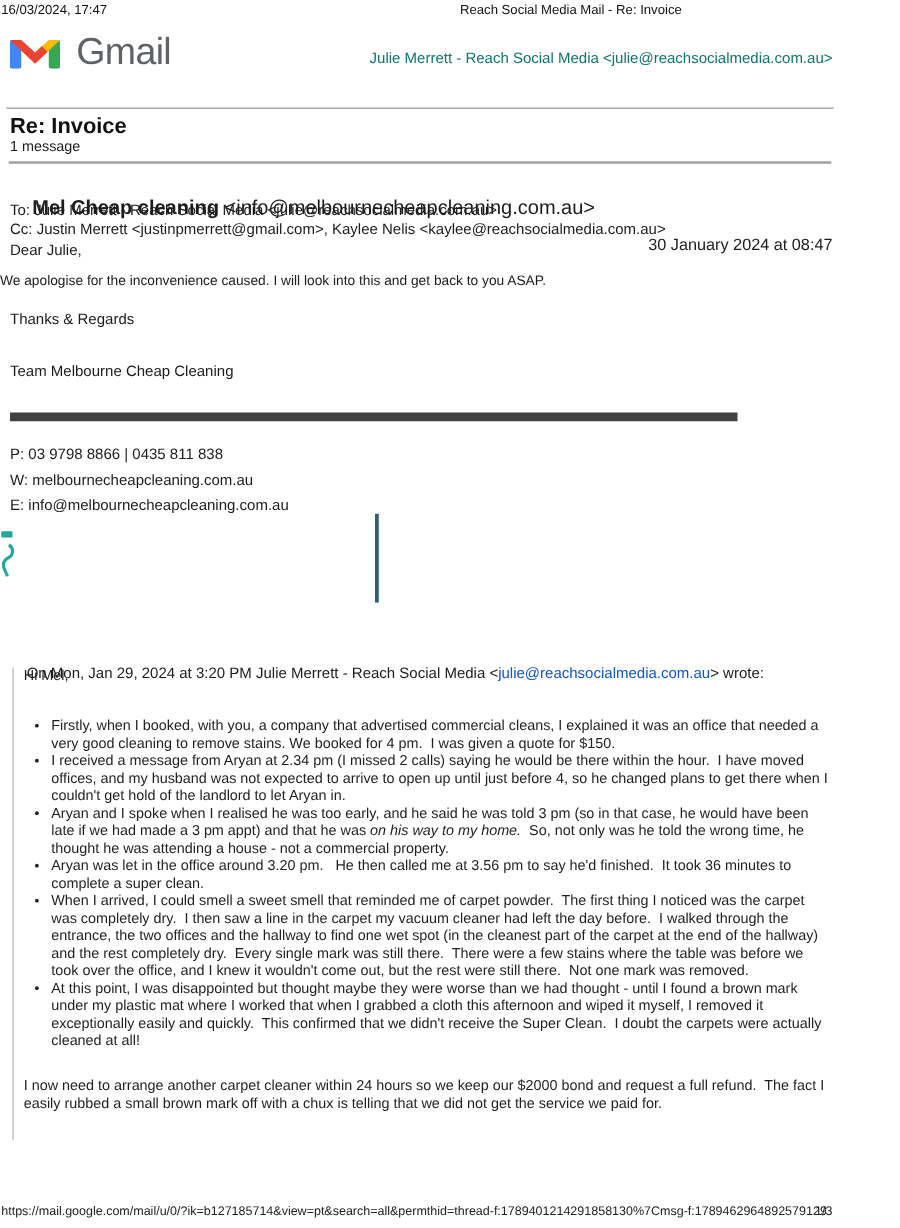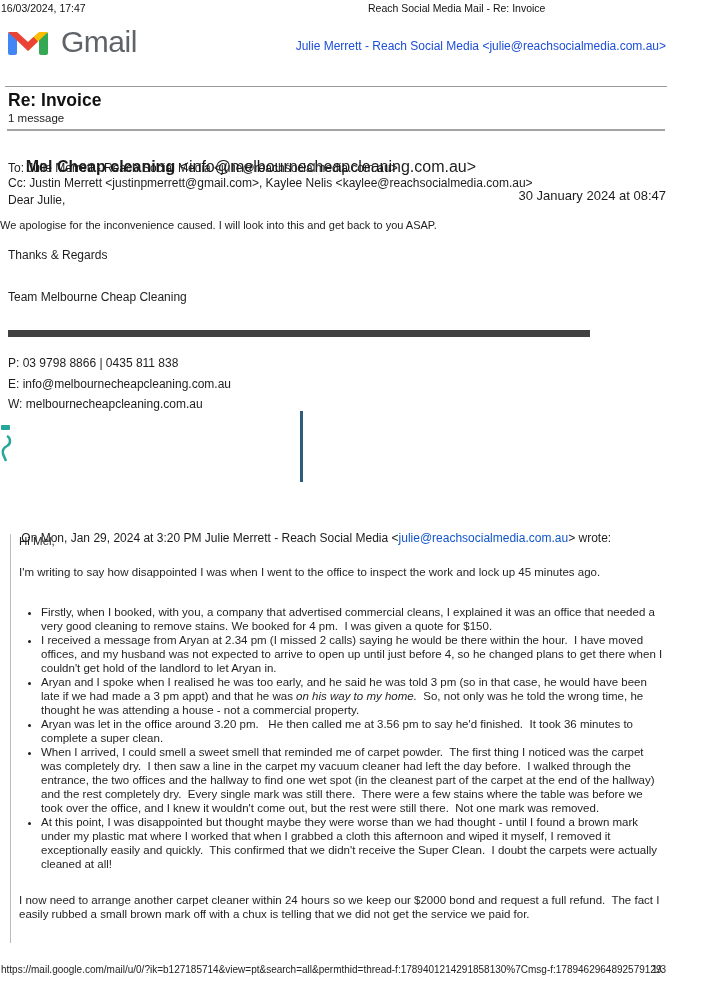--- a/index.html
+++ b/index.html
@@ -15,21 +15,21 @@
   }
   
   .pm-left  { position: absolute; top: 2px; left: 1px;  font-size: 10.5px; color: #111; }
   .pm-title { position: absolute; top: 2px; left: 334px; font-size: 10.5px; color: #111; padding-left: 34px; }
   .footer-url  { position: absolute; top: 964px; left: 1px;  font-size: 10px; color: #222; max-width: 660px; white-space: nowrap; overflow: hidden; }
   .footer-page { position: absolute; top: 964px; right: 6px; font-size: 10px; color: #222; }
 
   
   .masthead-logo { position: absolute; top: 25px; left: 8px; display: flex; align-items: flex-start; gap: 13px; }
   .logo-word { font-size: 30px; color: #5f6368; letter-spacing: -0.5px; }
-  .account { position: absolute; top: 39px; right: 6px; font-size: 12px; color: #1d4ed8; }
+  .account { position: absolute; top: 39px; right: 6px; font-size: 12px; color: #0f766e; }
   .masthead-rule { position: absolute; top: 86px; left: 5px; right: 5px; height: 0; border-top: 1px solid #9a9a9a; }
 
   
   .subject { position: absolute; top: 90px; left: 8px; font-size: 17.5px; font-weight: bold; color: #111; }
   .msg-count { position: absolute; top: 112px; left: 8px; font-size: 11.5px; }
   .thread-rule { position: absolute; top: 129px; left: 7px; right: 7px; height: 2px; background: #a3a3a3; }
 
   .from-line { position: absolute; top: 140px; left: 8px; font-size: 16px; white-space: pre-wrap; }
   .from-name { font-weight: bold; }
   .msg-date  { position: absolute; top: 140px; right: 6px; font-size: 13px; margin-top: 48px; }
@@ -99,39 +99,38 @@
   <div class="cc-line">Cc: Justin Merrett &lt;justinpmerrett@gmail.com&gt;, Kaylee Nelis &lt;kaylee@reachsocialmedia.com.au&gt;</div>
 
   <p class="p-greeting">Dear Julie,</p>
   <p class="p-apology">We apologise for the inconvenience caused. I will look into this and get back to you ASAP.</p>
   <p class="p-regards">Thanks &amp; Regards</p>
   <p class="p-team">Team Melbourne Cheap Cleaning</p>
 
   <div class="sig-bar"></div>
   <div class="sig">
     <div>P: 03 9798 8866 | 0435 811 838</div>
+    <div>W: melbournecheapcleaning.com.au</div>
     <div>E: info@melbournecheapcleaning.com.au</div>
-    <div>W: melbournecheapcleaning.com.au</div>
   </div>
 
   <div class="artifact">
     <svg width="14" height="46" viewBox="0 0 14 46" aria-hidden="true">
       <rect x="1" y="4" width="9" height="5" rx="1" fill="#26a69a"></rect>
       <path d="M7 15 c4 2 4 8 0 10 c-3 1.5 -5 4 -4 8 l3 7" stroke="#26a69a" stroke-width="2.5" fill="none"></path>
     </svg>
   </div>
   <div class="vline"></div>
 
   <div class="attribution">
     <span>On Mon, Jan 29, 2024 at 3:20 PM Julie Merrett - Reach Social Media &lt;</span><a href="#">julie@reachsocialmedia.com.au</a><span>&gt; wrote:</span>
   </div>
 
   <div class="quote">
     <p class="q-greeting">Hi Mel,</p>
-    <p class="q-intro">I'm writing to say how disappointed I was when I went to the office to inspect the work and lock up 45 minutes ago.</p>
     <ul>
       <li>Firstly, when I booked, with you, a company that advertised commercial cleans, I explained it was an office that needed a very good cleaning to remove stains. We booked for 4 pm.  I was given a quote for $150.</li>
       <li>I received a message from Aryan at 2.34 pm (I missed 2 calls) saying he would be there within the hour.  I have moved offices, and my husband was not expected to arrive to open up until just before 4, so he changed plans to get there when I couldn't get hold of the landlord to let Aryan in.</li>
       <li><span>Aryan and I spoke when I realised he was too early, and he said he was told 3 pm (so in that case, he would have been late if we had made a 3 pm appt) and that he was </span><em>on his way to my home.</em><span>  So, not only was he told the wrong time, he thought he was attending a house - not a commercial property.</span></li>
       <li>Aryan was let in the office around 3.20 pm.   He then called me at 3.56 pm to say he'd finished.  It took 36 minutes to complete a super clean.</li>
       <li>When I arrived, I could smell a sweet smell that reminded me of carpet powder.  The first thing I noticed was the carpet was completely dry.  I then saw a line in the carpet my vacuum cleaner had left the day before.  I walked through the entrance, the two offices and the hallway to find one wet spot (in the cleanest part of the carpet at the end of the hallway) and the rest completely dry.  Every single mark was still there.  There were a few stains where the table was before we took over the office, and I knew it wouldn't come out, but the rest were still there.  Not one mark was removed.</li>
       <li>At this point, I was disappointed but thought maybe they were worse than we had thought - until I found a brown mark under my plastic mat where I worked that when I grabbed a cloth this afternoon and wiped it myself, I removed it exceptionally easily and quickly.  This confirmed that we didn't receive the Super Clean.  I doubt the carpets were actually cleaned at all!</li>
     </ul>
     <p class="q-closing">I now need to arrange another carpet cleaner within 24 hours so we keep our $2000 bond and request a full refund.  The fact I easily rubbed a small brown mark off with a chux is telling that we did not get the service we paid for.</p>
   </div>

